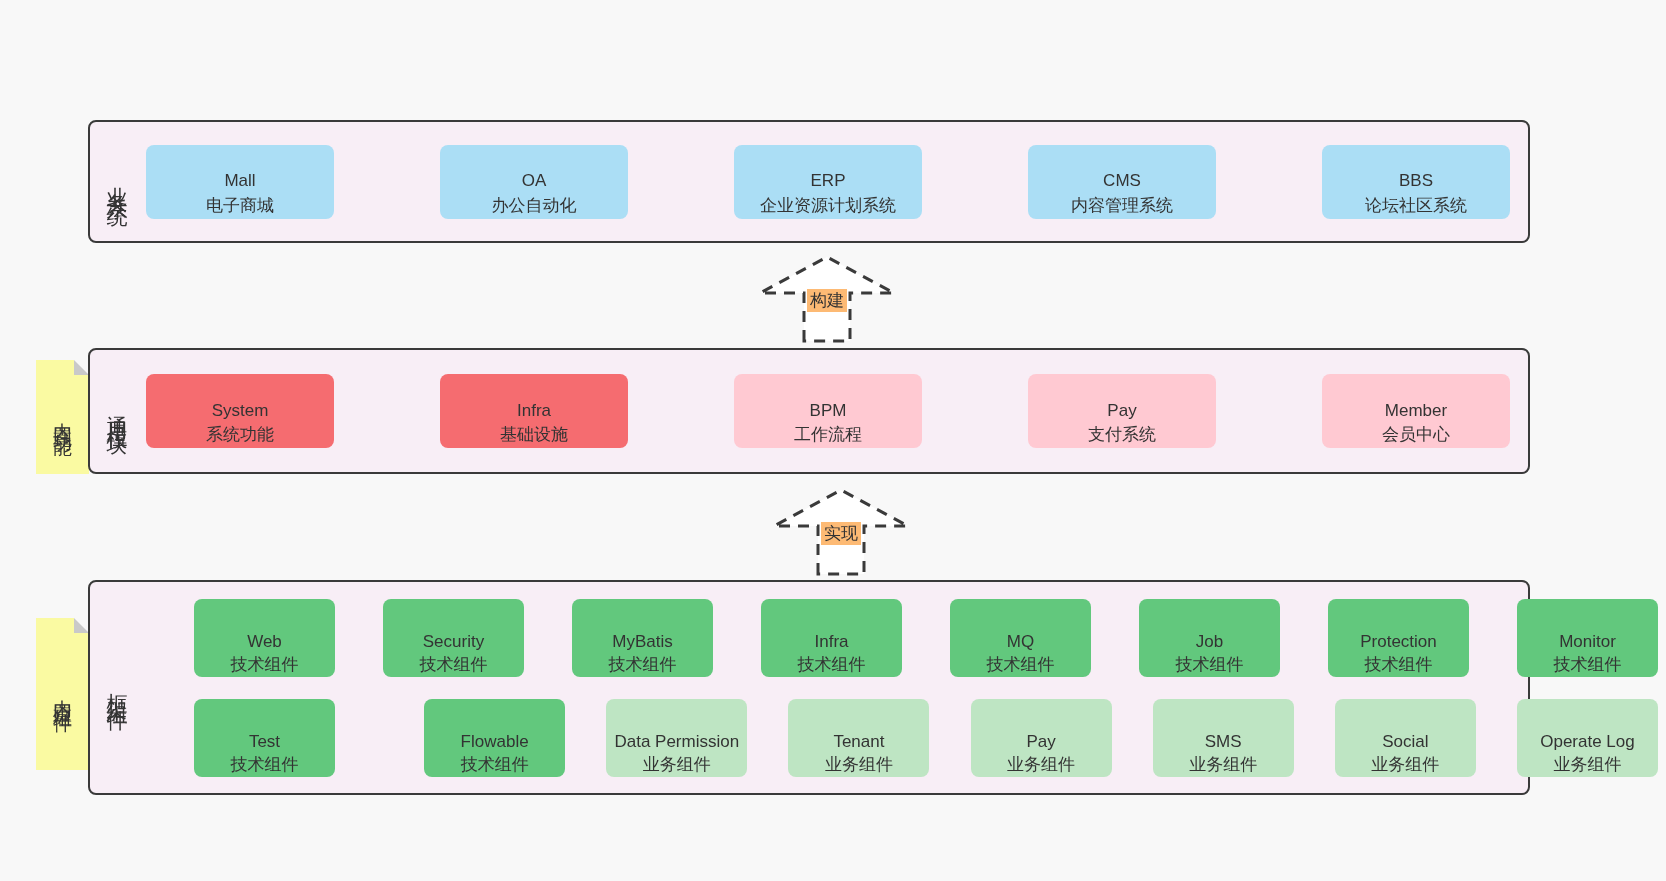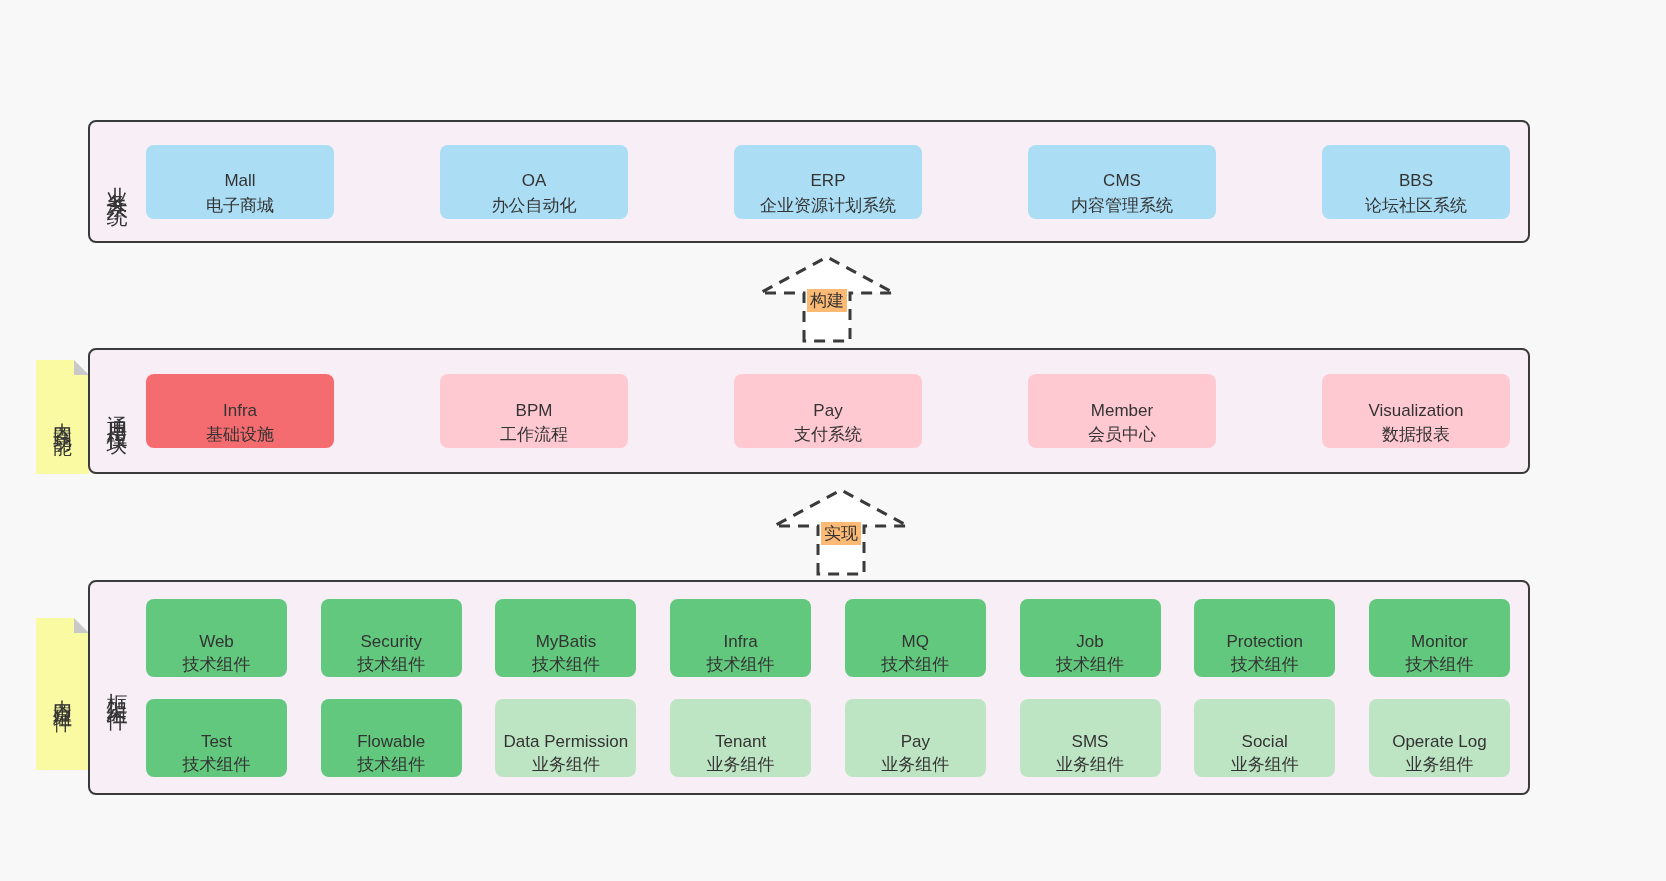--- a/index.html
+++ b/index.html
@@ -72,21 +72,21 @@
     text-align: center;
     font-size: 17px;
     line-height: 1.45;
     color: #333;
   }
   .box.wide  { width: 188px; height: 74px; }
   .box.small { width: 141px; height: 78px; line-height: 1.38; }
   .blue       { background: #abdef5; }
   .red        { background: #f56c70; }
   .pink       { background: #ffc9d2; }
-  .green      { background: #62c87d; }
+  .green      { background: #62c87d; margin-left: 48px; }
   .lightgreen { background: #bee5c3; }
 
   
   .note {
     position: absolute;
     width: 53px;
     background: #fafaa2;
     z-index: 1;
     writing-mode: vertical-rl;
     text-orientation: upright;
@@ -167,38 +167,38 @@
       <path d="M52,88 L52,40 L8,40 L75,4 L142,40 L98,40 L98,88 Z" fill="#ffffff" stroke="#3a3a3a" stroke-width="3" stroke-dasharray="11 8"></path>
     </svg>
     <span class="arrow-label">构建</span>
   </div>
 
   <div class="note" id="note-modules">内置功能</div>
   <div class="panel" id="panel-modules">
     <div class="panel-label">通用模块</div>
     <div class="box-strip">
       <div class="box wide red">
+        <div>System</div>
+        <div>系统功能</div>
+      </div>
+      <div class="box wide red">
         <div>Infra</div>
         <div>基础设施</div>
       </div>
       <div class="box wide pink">
         <div>BPM</div>
         <div>工作流程</div>
       </div>
       <div class="box wide pink">
         <div>Pay</div>
         <div>支付系统</div>
       </div>
       <div class="box wide pink">
         <div>Member</div>
         <div>会员中心</div>
-      </div>
-      <div class="box wide pink">
-        <div>Visualization</div>
-        <div>数据报表</div>
       </div>
     </div>
   </div>
 
   <div class="arrow" id="arrow-implement">
     <svg width="150" height="90" viewBox="0 0 150 90">
       <path d="M52,88 L52,40 L8,40 L75,4 L142,40 L98,40 L98,88 Z" fill="#ffffff" stroke="#3a3a3a" stroke-width="3" stroke-dasharray="11 8"></path>
     </svg>
     <span class="arrow-label">实现</span>
   </div>

